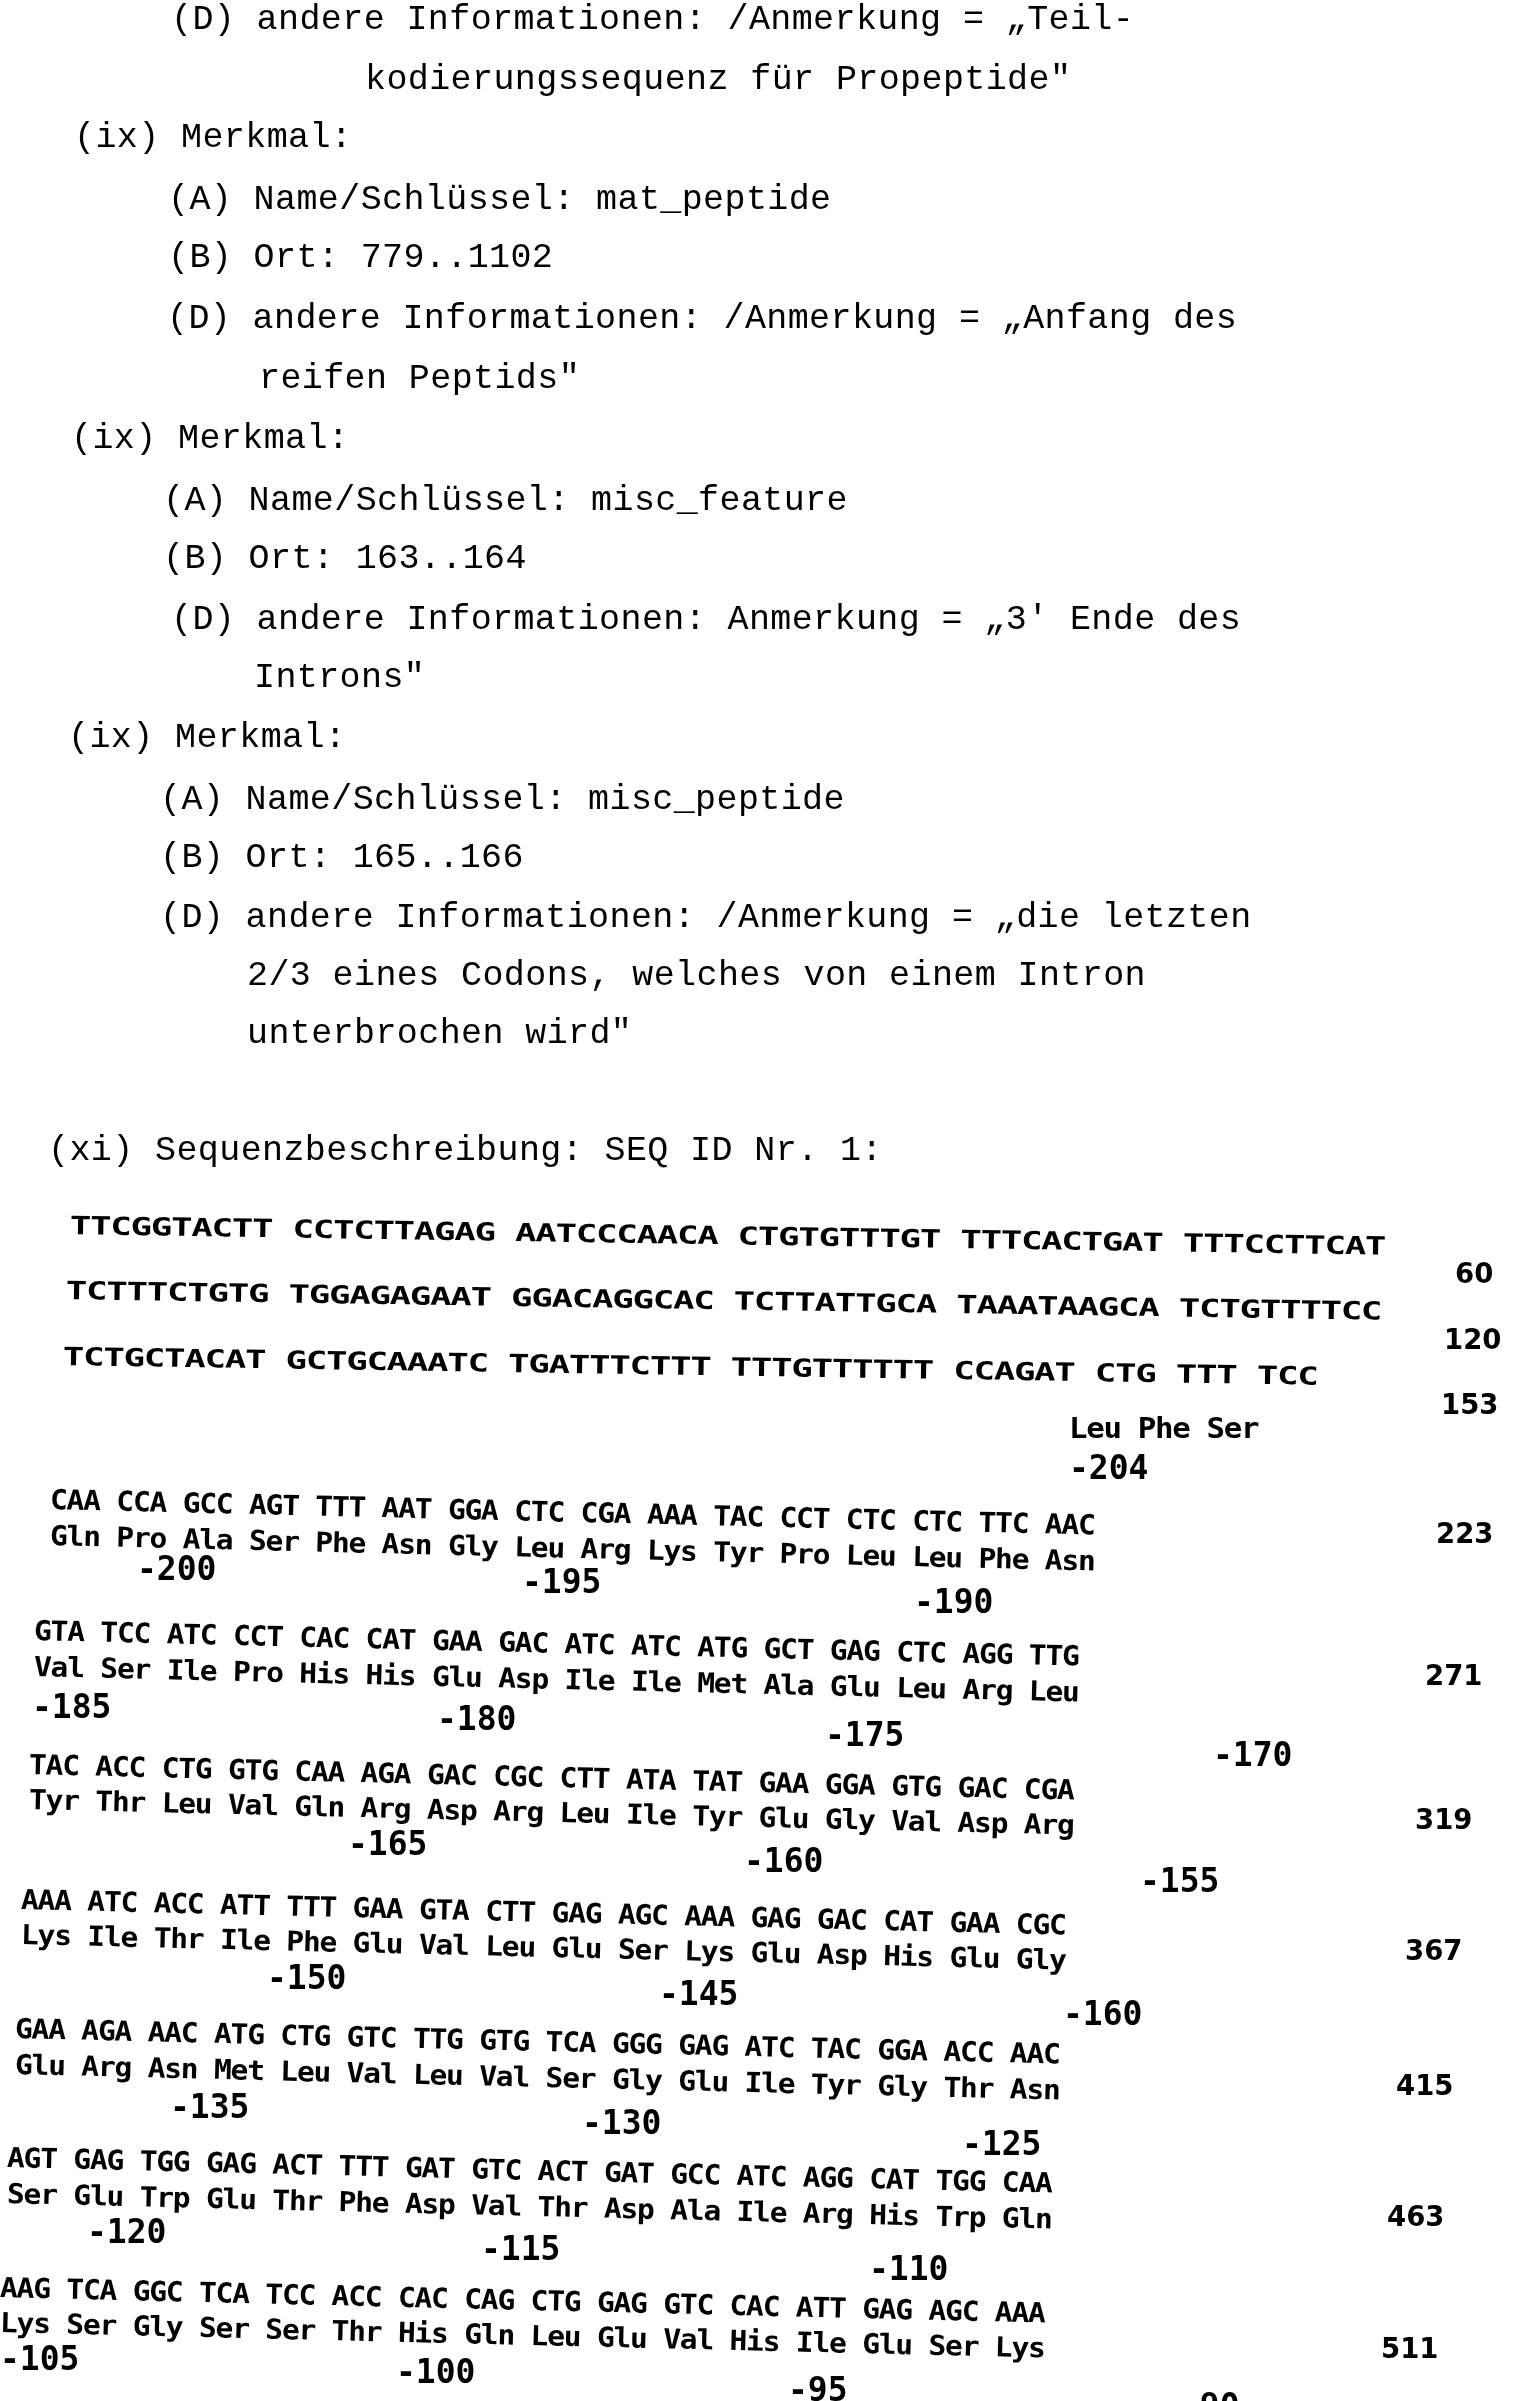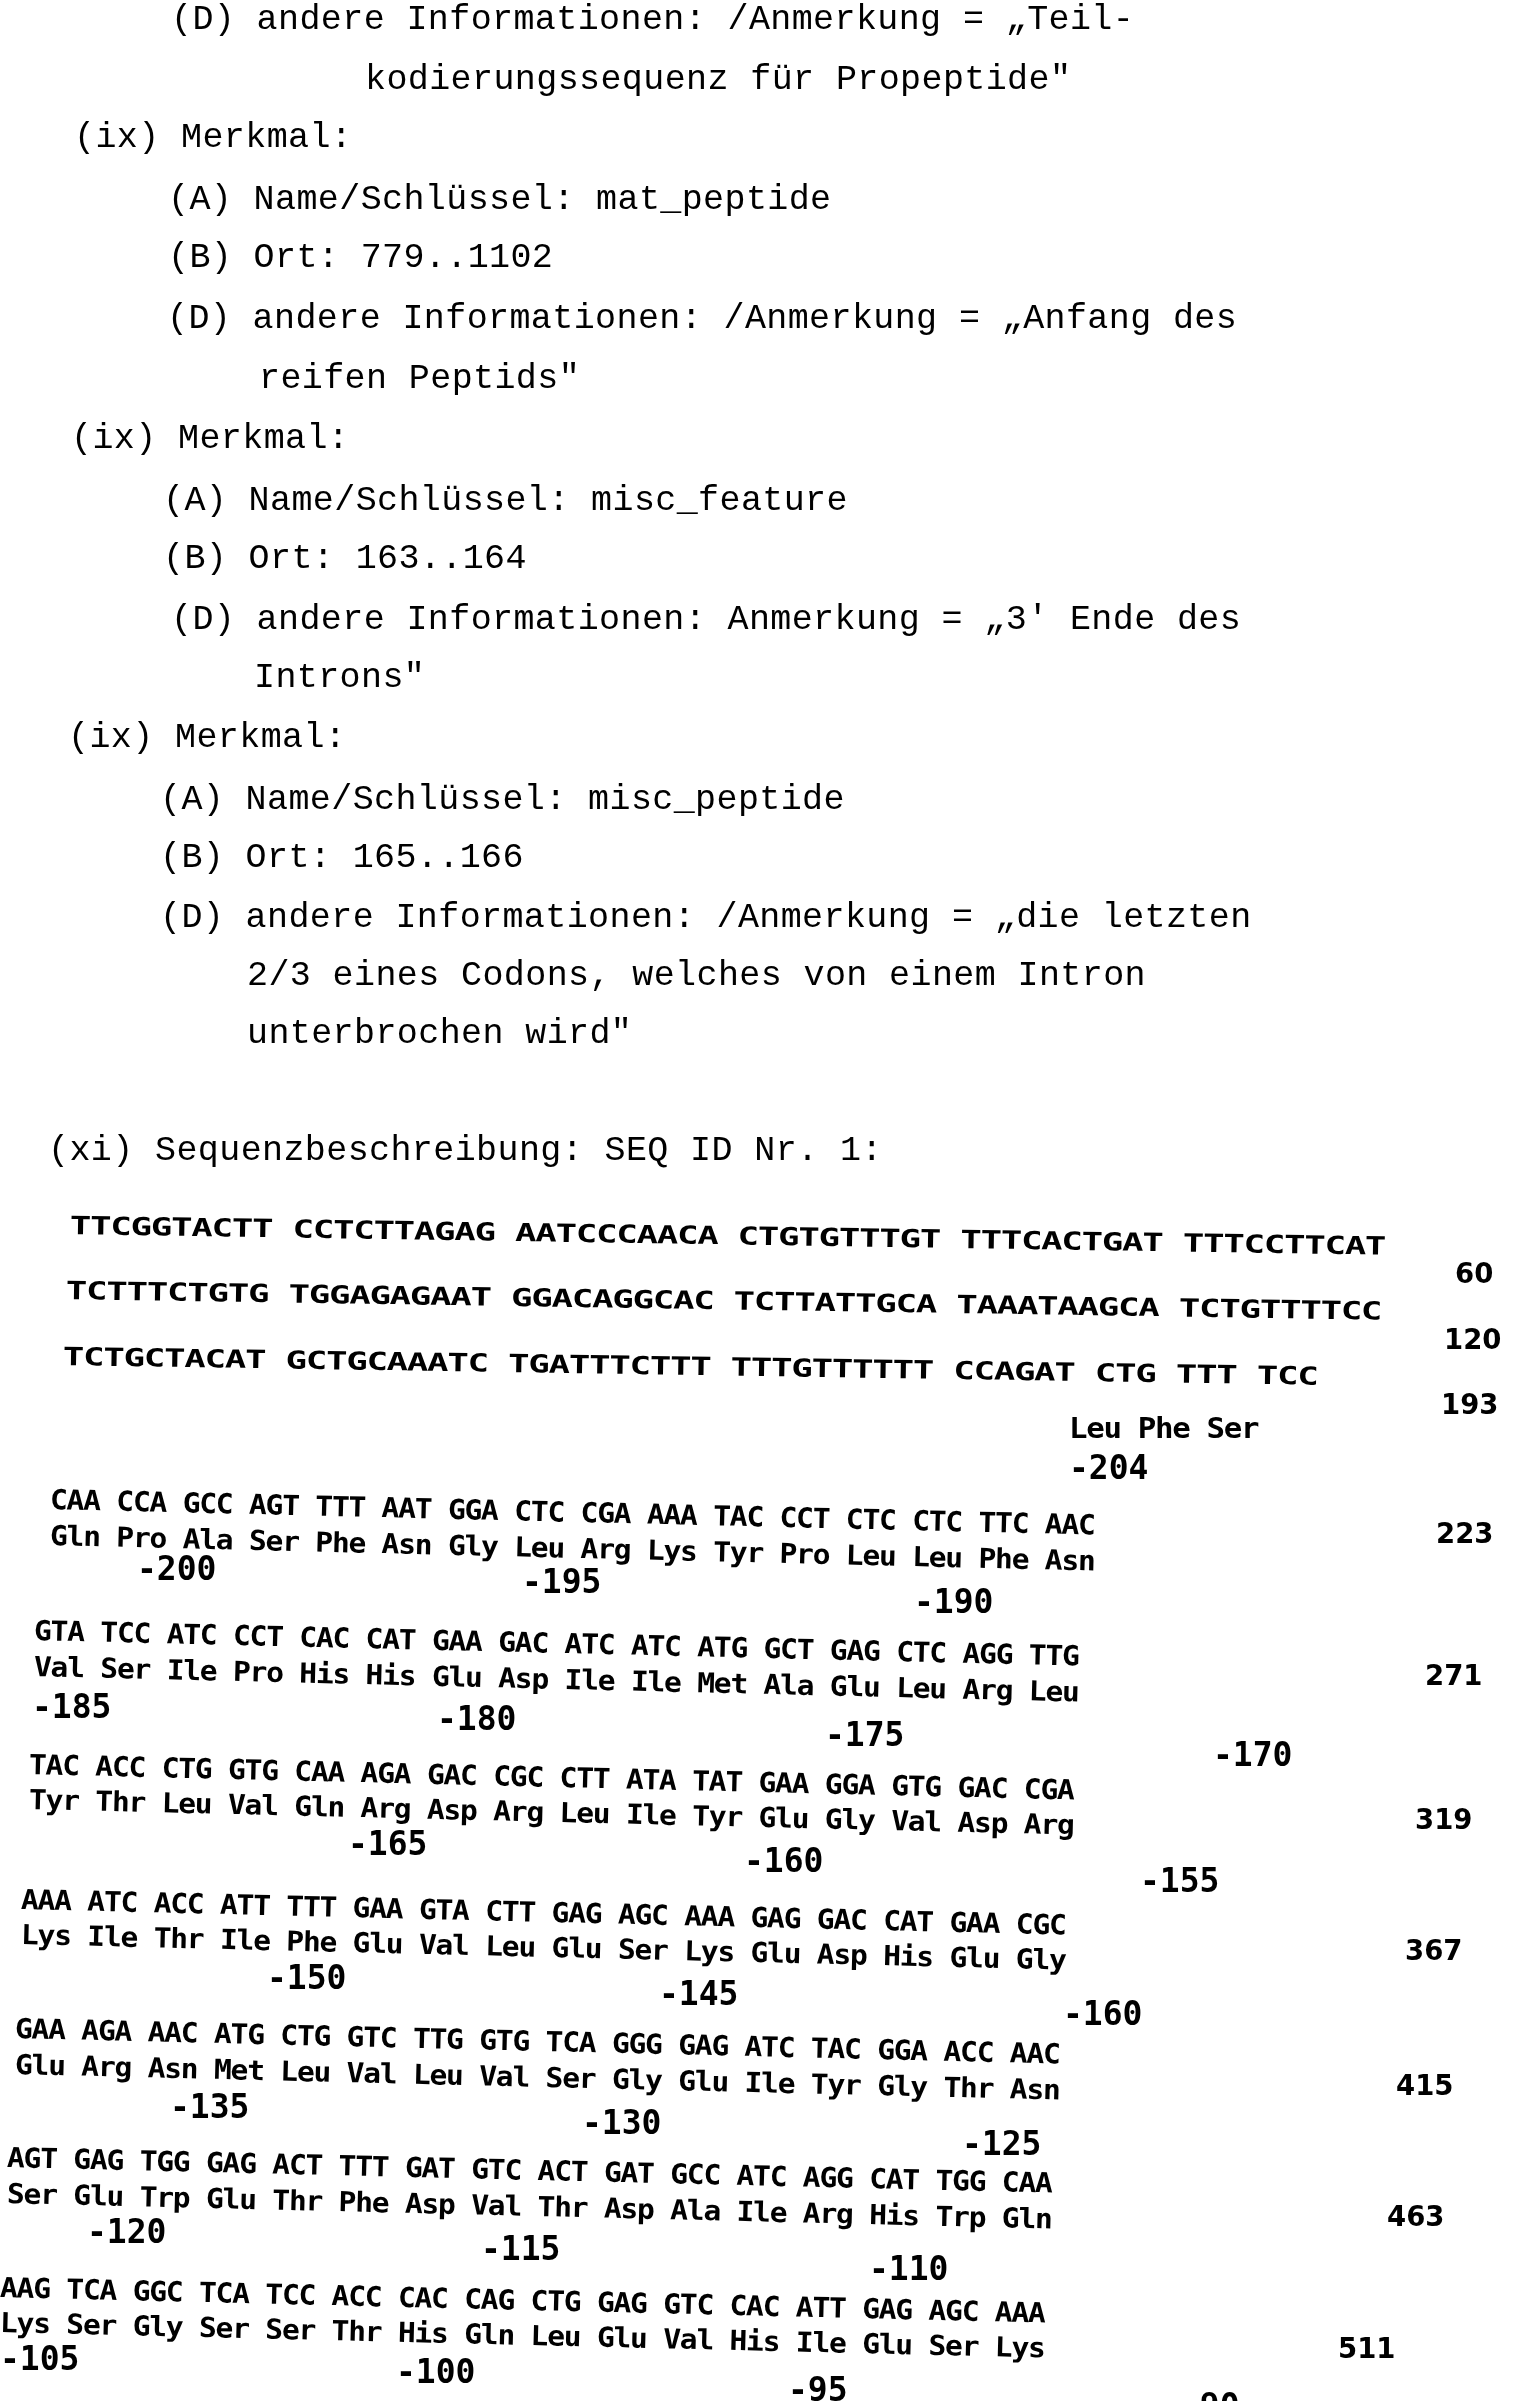--- a/index.html
+++ b/index.html
@@ -35,21 +35,21 @@
       <div class="mono" style="left: 247px; top: 959px;">2/3 eines Codons, welches von einem Intron</div>
       <div class="mono" style="left: 247px; top: 1017px;">unterbrochen wird"</div>
       <div class="mono" style="left: 48px; top: 1134px;">(xi) Sequenzbeschreibung: SEQ ID Nr. 1:</div>
     </div>
   <div id="sequence">
       <div class="seq dna" style="left: 70px; top: 1213px; transform: rotate(0.9deg) scaleX(1.42);">TTCGGTACTT CCTCTTAGAG AATCCCAACA CTGTGTTTGT TTTCACTGAT TTTCCTTCAT</div>
       <div class="num" style="left: 1455px; top: 1260px;">60</div>
       <div class="seq dna" style="left: 66px; top: 1278px; transform: rotate(0.9deg) scaleX(1.42);">TCTTTCTGTG TGGAGAGAAT GGACAGGCAC TCTTATTGCA TAAATAAGCA TCTGTTTTCC</div>
       <div class="num" style="left: 1444px; top: 1326px;">120</div>
       <div class="seq dna" style="left: 63px; top: 1344px; transform: rotate(0.9deg) scaleX(1.42);">TCTGCTACAT GCTGCAAATC TGATTTCTTT TTTGTTTTTT CCAGAT CTG TTT TCC</div>
-      <div class="num" style="left: 1441px; top: 1391px;">193</div>
+      <div class="num" style="left: 1441px; top: 1391px;">153</div>
       <div class="seq codon" style="left: 1069px; top: 1415px; transform: scaleX(1.12);">Leu Phe Ser</div>
       <div class="pos" style="left: 1069px; top: 1451px;">-204</div>
       <div>
         <div class="seq codon" style="left: 50px; top: 1486px; transform: rotate(1.4deg) scaleX(1.08);">CAA CCA GCC AGT TTT AAT GGA CTC CGA AAA TAC CCT CTC CTC TTC AAC</div>
         <div class="seq codon" style="left: 50px; top: 1522px; transform: rotate(1.4deg) scaleX(1.08);">Gln Pro Ala Ser Phe Asn Gly Leu Arg Lys Tyr Pro Leu Leu Phe Asn</div>
         <div class="pos" style="left: 137px; top: 1552px;">-200</div>
         <div class="pos" style="left: 522px; top: 1565px;">-195</div>
         <div class="pos" style="left: 914px; top: 1585px;">-190</div>
         <div class="num" style="left: 1436px; top: 1520px;">223</div>
       </div>
@@ -94,17 +94,17 @@
         <div class="pos" style="left: 869px; top: 2252px;">-110</div>
         <div class="num" style="left: 1387px; top: 2203px;">463</div>
       </div>
       <div>
         <div class="seq codon" style="left: 0px; top: 2274px; transform: rotate(1.4deg) scaleX(1.08);">AAG TCA GGC TCA TCC ACC CAC CAG CTG GAG GTC CAC ATT GAG AGC AAA</div>
         <div class="seq codon" style="left: 0px; top: 2309px; transform: rotate(1.4deg) scaleX(1.08);">Lys Ser Gly Ser Ser Thr His Gln Leu Glu Val His Ile Glu Ser Lys</div>
         <div class="pos" style="left: 0px; top: 2342px;">-105</div>
         <div class="pos" style="left: 396px; top: 2355px;">-100</div>
         <div class="pos" style="left: 788px; top: 2373px;">-95</div>
         <div class="pos" style="left: 1180px; top: 2389px;">-90</div>
-        <div class="num" style="left: 1338px; top: 2335px;">511</div>
+        <div class="num" style="left: 1381px; top: 2335px;">511</div>
       </div>
     </div>
 </div>
 
 
 </body></html>

